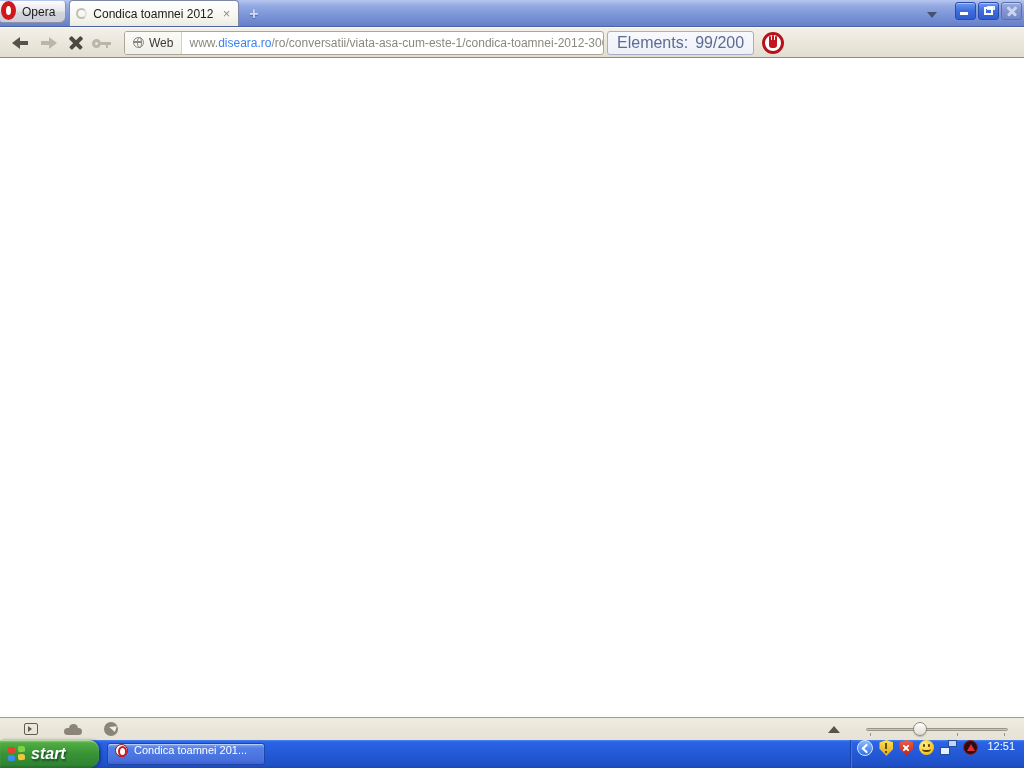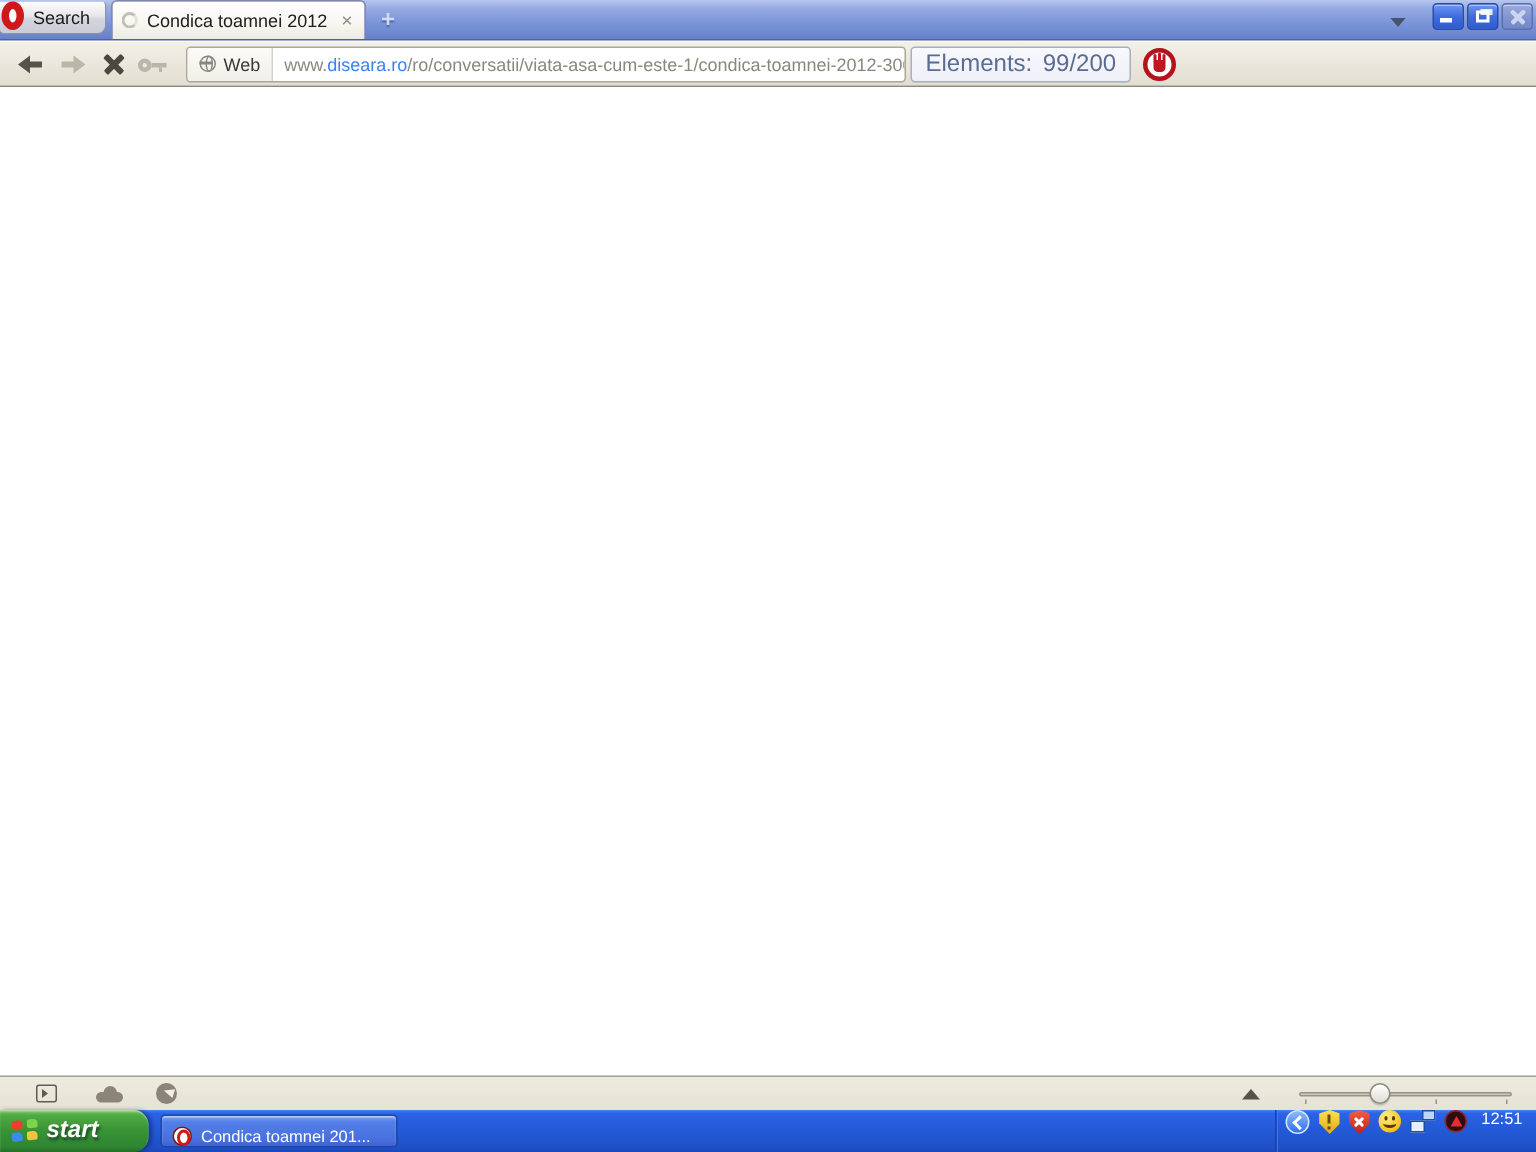--- a/index.html
+++ b/index.html
@@ -136,21 +136,21 @@
     box-shadow:2px 0 3px rgba(0,0,20,.35), inset 0 1px 1px rgba(255,255,255,.4);
   }
   .winflag { position:relative; width:17px; height:16px; flex:0 0 auto; }
   .winflag i { position:absolute; width:7px; height:6px; border-radius:1px 3px 1px 2px; transform:skewY(-6deg); }
   .winflag .r { left:0; top:1px; background:#e8402e; }
   .winflag .g { right:0; top:0;  background:#7ed348; }
   .winflag .b { left:0; bottom:1px; background:#3b8cf0; }
   .winflag .y { right:0; bottom:2px; background:#f3c53f; }
   .start-label { color:#fff; font-size:16px; font-weight:bold; font-style:italic; text-shadow:1px 2px 2px rgba(0,0,30,.5); }
   .taskbtn {
-    margin:3px 0 3px 8px; width:158px; border-radius:3px; display:flex; align-items:flex-end; gap:6px; padding:0 7px;
+    margin:3px 0 3px 8px; width:158px; border-radius:3px; display:flex; align-items:flex-start; gap:6px; padding:0 7px;
     background:linear-gradient(180deg,#7fa4f5 0%,#537fe8 20%,#476fdd 80%,#3e63cf 100%);
     border:1px solid #1d46a8; box-shadow:inset 0 1px 1px rgba(255,255,255,.5);
   }
   .opera-mini-icon { width:13px; height:13px; border-radius:50%; background:#fff; border:1px solid #8a1010; position:relative; flex:0 0 auto; }
   .opera-mini-icon::after { content:""; position:absolute; left:2px; top:1px; width:5px; height:7px; border:2px solid #d01818; border-radius:50%; }
   .task-title { color:#fff; font-size:11px; white-space:nowrap; overflow:hidden; }
   .tb2-spacer { flex:1; }
   .tray { display:flex; gap:6px; padding:0 9px 0 6px; border-left:1px solid #1a43ae; box-shadow:inset 1px 0 0 #3f74e8; }
   .tray-chevron { width:16px; height:16px; border-radius:50%; background:linear-gradient(180deg,#8db9f8,#2f72e9); border:1px solid #d7e4fb; position:relative; }
   .tray-chevron::after { content:""; position:absolute; left:5px; top:4px; width:5px; height:5px; border-left:2px solid #fff; border-bottom:2px solid #fff; transform:rotate(45deg); }
@@ -173,21 +173,21 @@
   .clock { color:#fff; font-size:11px; margin-left:3px; }
 </style>
 </head>
 <body>
 
 <div class="screen">
 
   <div class="tabbar">
     <div class="opera-btn">
       <span class="opera-logo"></span>
-      <span class="opera-label">Search</span>
+      <span class="opera-label">Opera</span>
     </div>
     <div class="tab">
       <span class="favicon"></span>
       <span class="tab-title">Condica toamnei 2012</span>
       <span class="tab-close">×</span>
     </div>
     <div class="newtab">+</div>
     <div class="tb-spacer"></div>
     <div class="tabmenu-chevron"></div>
     <div class="winbtns">

